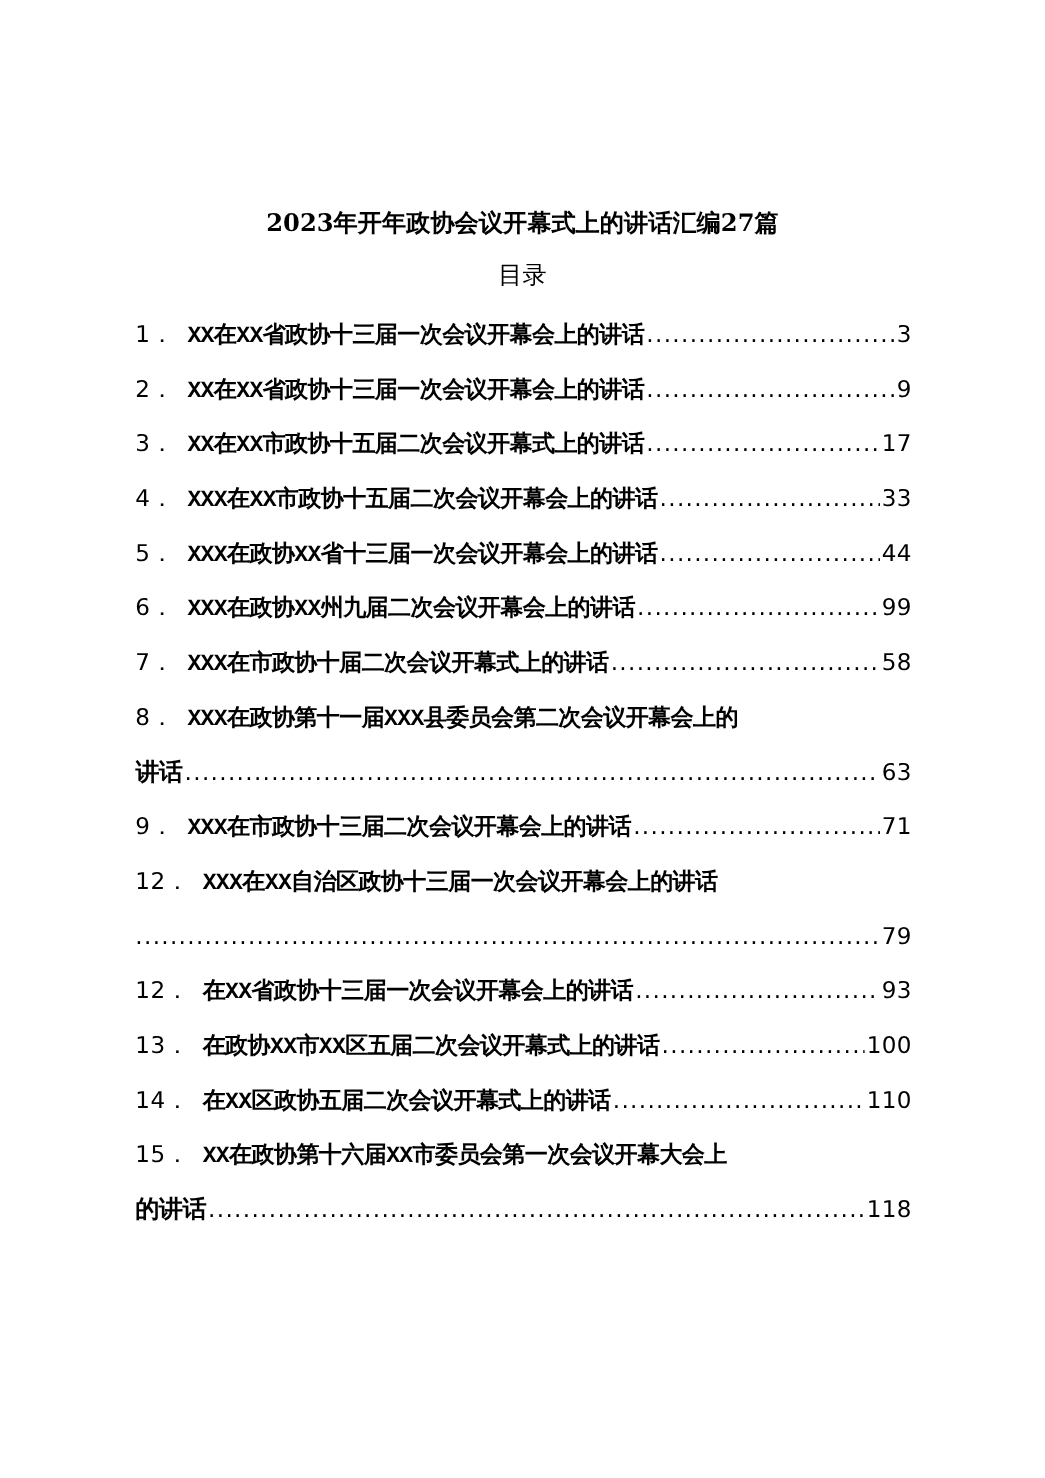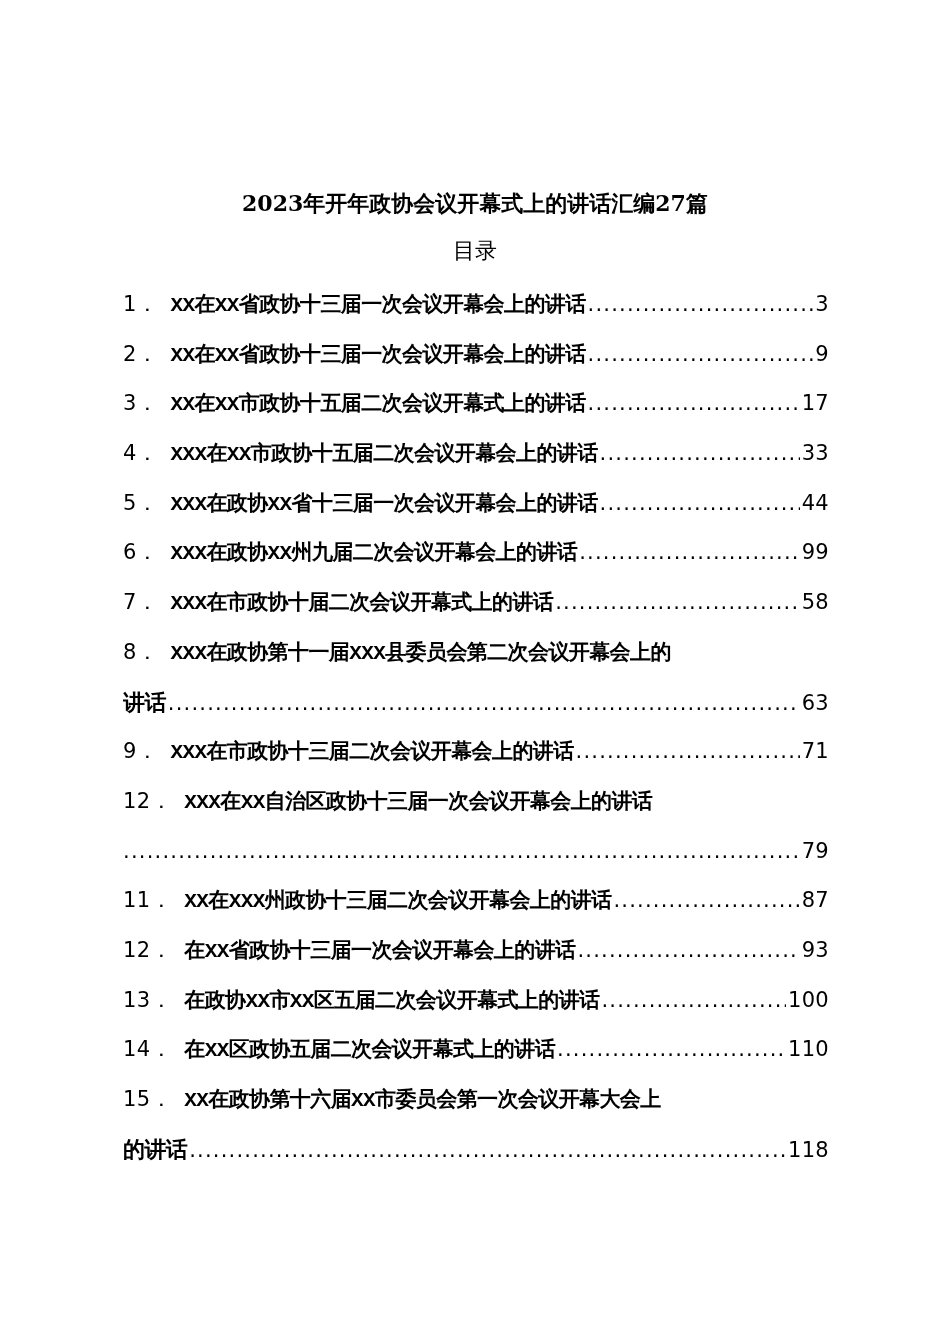--- a/index.html
+++ b/index.html
@@ -204,28 +204,20 @@
       <div class="line">
         <span class="num">12．</span>
         <span class="title-text">XXX在XX自治区政协十三届一次会议开幕会上的讲话</span>
       </div>
       <div class="line">
         <span class="leader" style="margin-left:0"></span>
         <span class="page-num">79</span>
       </div>
     </div>
 
-    <div class="toc-entry">
-      <div class="line">
-        <span class="num">11．</span>
-        <span class="title-text">XX在XXX州政协十三届二次会议开幕会上的讲话</span>
-        <span class="leader"></span>
-        <span class="page-num">87</span>
-      </div>
-    </div>
 
     <div class="toc-entry">
       <div class="line">
         <span class="num">12．</span>
         <span class="title-text">在XX省政协十三届一次会议开幕会上的讲话</span>
         <span class="leader"></span>
         <span class="page-num">93</span>
       </div>
     </div>
 

